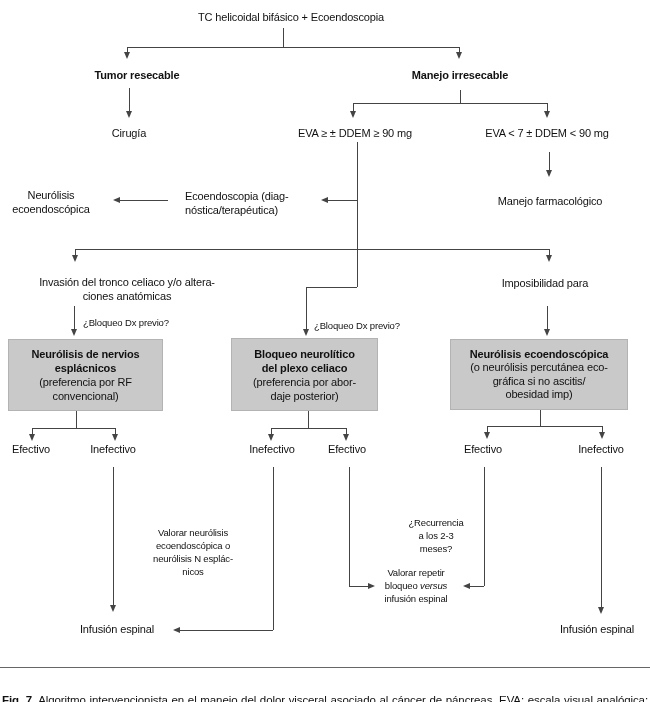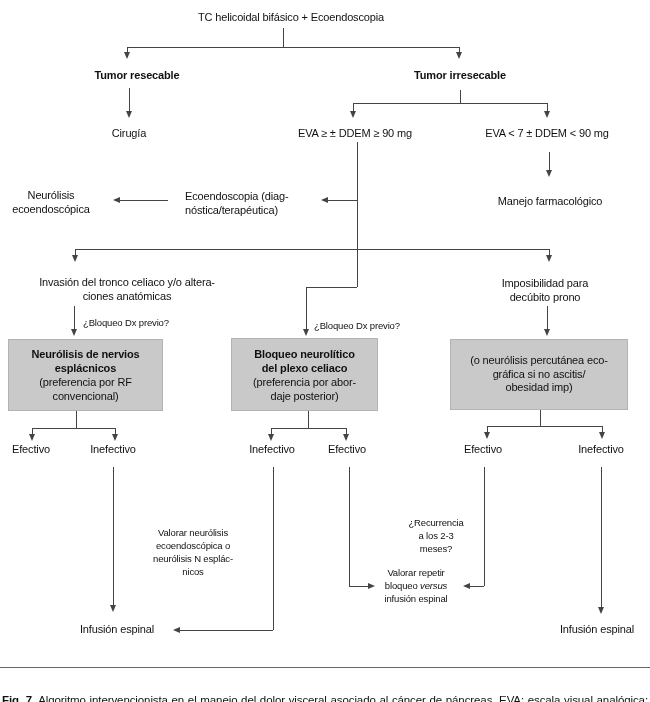--- a/index.html
+++ b/index.html
@@ -20,57 +20,57 @@
   .caption{position:absolute;left:2px;top:671px;width:646px;font-size:11.5px;line-height:14.5px;
            text-align:justify;letter-spacing:-0.1px;margin-top:22px;}
 </style>
 </head>
 <body>
 
 <div id="fig">
 
   <div class="n" style="left:171px;top:11px;width:240px;">TC helicoidal bifásico + Ecoendoscopia</div>
   <div class="n b" style="left:77px;top:69px;width:120px;">Tumor resecable</div>
-  <div class="n b" style="left:395px;top:69px;width:130px;">Tumor irresecable</div>
+  <div class="n b" style="left:395px;top:69px;width:130px;">Manejo irresecable</div>
   <div class="n" style="left:89px;top:127px;width:80px;">Cirugía</div>
   <div class="n" style="left:275px;top:127px;width:160px;">EVA ≥ ± DDEM ≥ 90 mg</div>
   <div class="n" style="left:462px;top:127px;width:170px;">EVA &lt; 7 ± DDEM &lt; 90 mg</div>
   <div class="n" style="left:1px;top:189px;width:100px;">
     <div>Neurólisis</div>
     <div>ecoendoscópica</div>
   </div>
   <div class="n la" style="left:185px;top:190px;width:130px;">
     <div>Ecoendoscopia (diag-</div>
     <div>nóstica/terapéutica)</div>
   </div>
   <div class="n" style="left:475px;top:195px;width:150px;">Manejo farmacológico</div>
   <div class="n" style="left:2px;top:276px;width:250px;">
     <div>Invasión del tronco celiaco y/o altera-</div>
     <div>ciones anatómicas</div>
   </div>
   <div class="n" style="left:475px;top:277px;width:140px;">
     <div>Imposibilidad para</div>
-    <div>decúbito prono</div>
   </div>
   <div class="n sm la" style="left:83px;top:316px;width:100px;">¿Bloqueo Dx previo?</div>
   <div class="n sm la" style="left:314px;top:319px;width:100px;">¿Bloqueo Dx previo?</div>
 
   <div class="gbox" style="left:8px;top:339px;width:155px;height:72px;">
     <div class="b">Neurólisis de nervios</div>
     <div class="b">esplácnicos</div>
     <div>(preferencia por RF</div>
     <div>convencional)</div>
   </div>
   <div class="gbox" style="left:231px;top:338px;width:147px;height:73px;">
     <div class="b">Bloqueo neurolítico</div>
     <div class="b">del plexo celiaco</div>
     <div>(preferencia por abor-</div>
     <div>daje posterior)</div>
   </div>
   <div class="gbox" style="left:450px;top:339px;width:178px;height:71px;line-height:13.5px;">
+    <div class="b">Neurólisis ecoendoscópica</div>
     <div>(o neurólisis percutánea eco-</div>
     <div>gráfica si no ascitis/</div>
     <div>obesidad imp)</div>
   </div>
 
   <div class="n" style="left:1px;top:443px;width:60px;">Efectivo</div>
   <div class="n" style="left:78px;top:443px;width:70px;">Inefectivo</div>
   <div class="n" style="left:237px;top:443px;width:70px;">Inefectivo</div>
   <div class="n" style="left:317px;top:443px;width:60px;">Efectivo</div>
   <div class="n" style="left:453px;top:443px;width:60px;">Efectivo</div>

